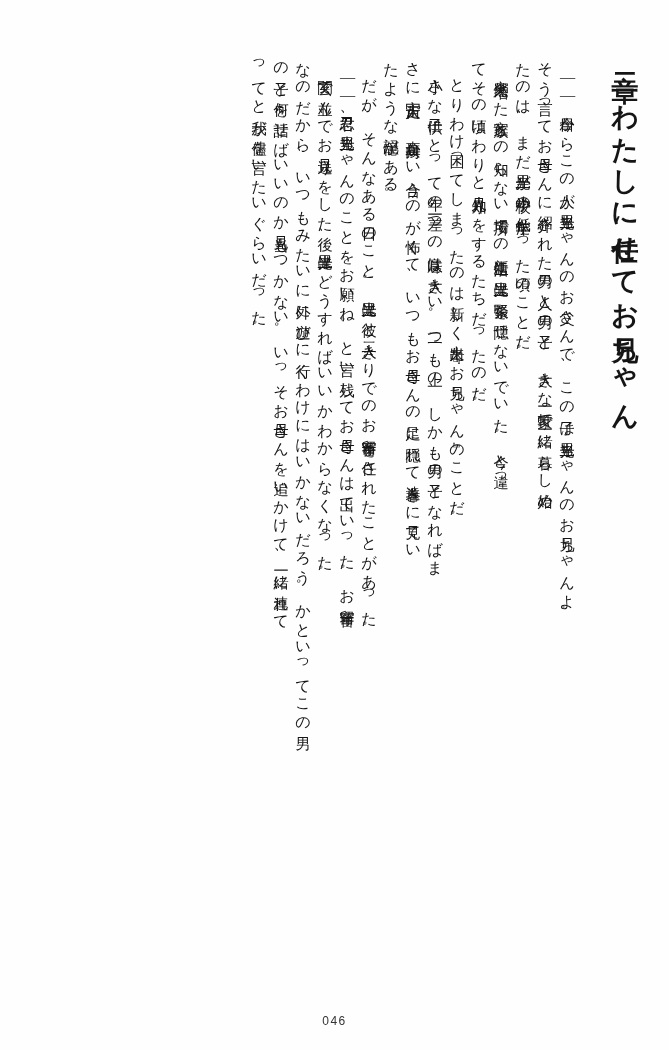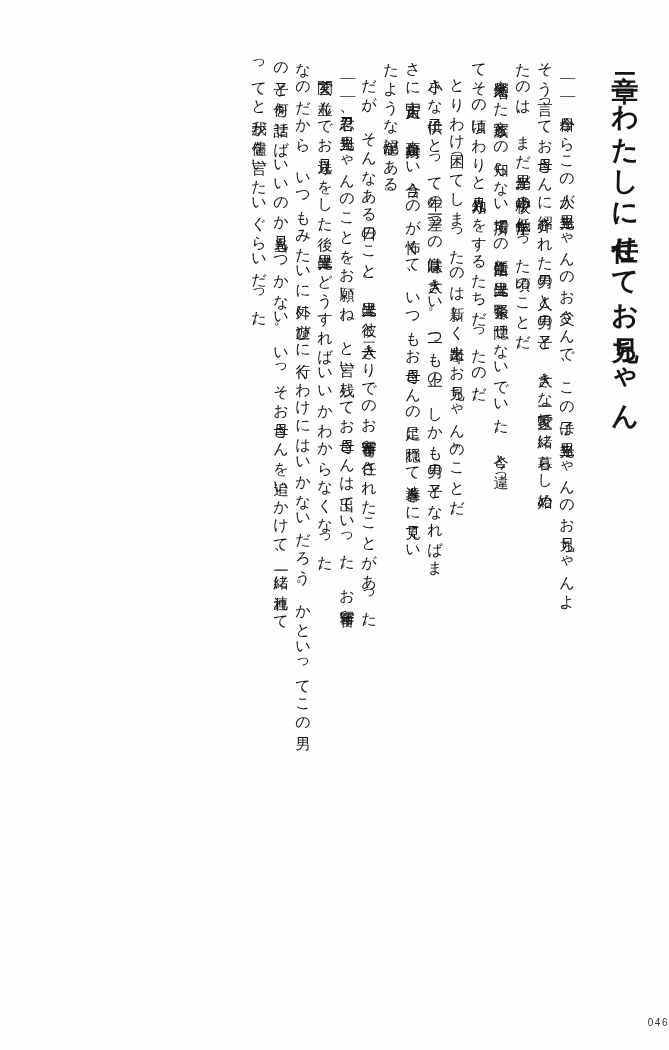--- a/index.html
+++ b/index.html
@@ -64,22 +64,22 @@
     padding-top: 16px;
   }
   .spacer-col {
     flex: 0 0 14px;
   }
   .page-number {
     position: absolute;
     bottom: 22px;
     left: 0;
     right: 0;
-    text-align: right;
-    font-size: 10px;
+    text-align: center;
+    font-size: 12px;
     letter-spacing: 1.5px;
     color: #333333;
     font-family: "Liberation Sans", sans-serif;
   }
 </style>
 </head>
 <body>
 
 <div class="page">
   <div class="text-area">

